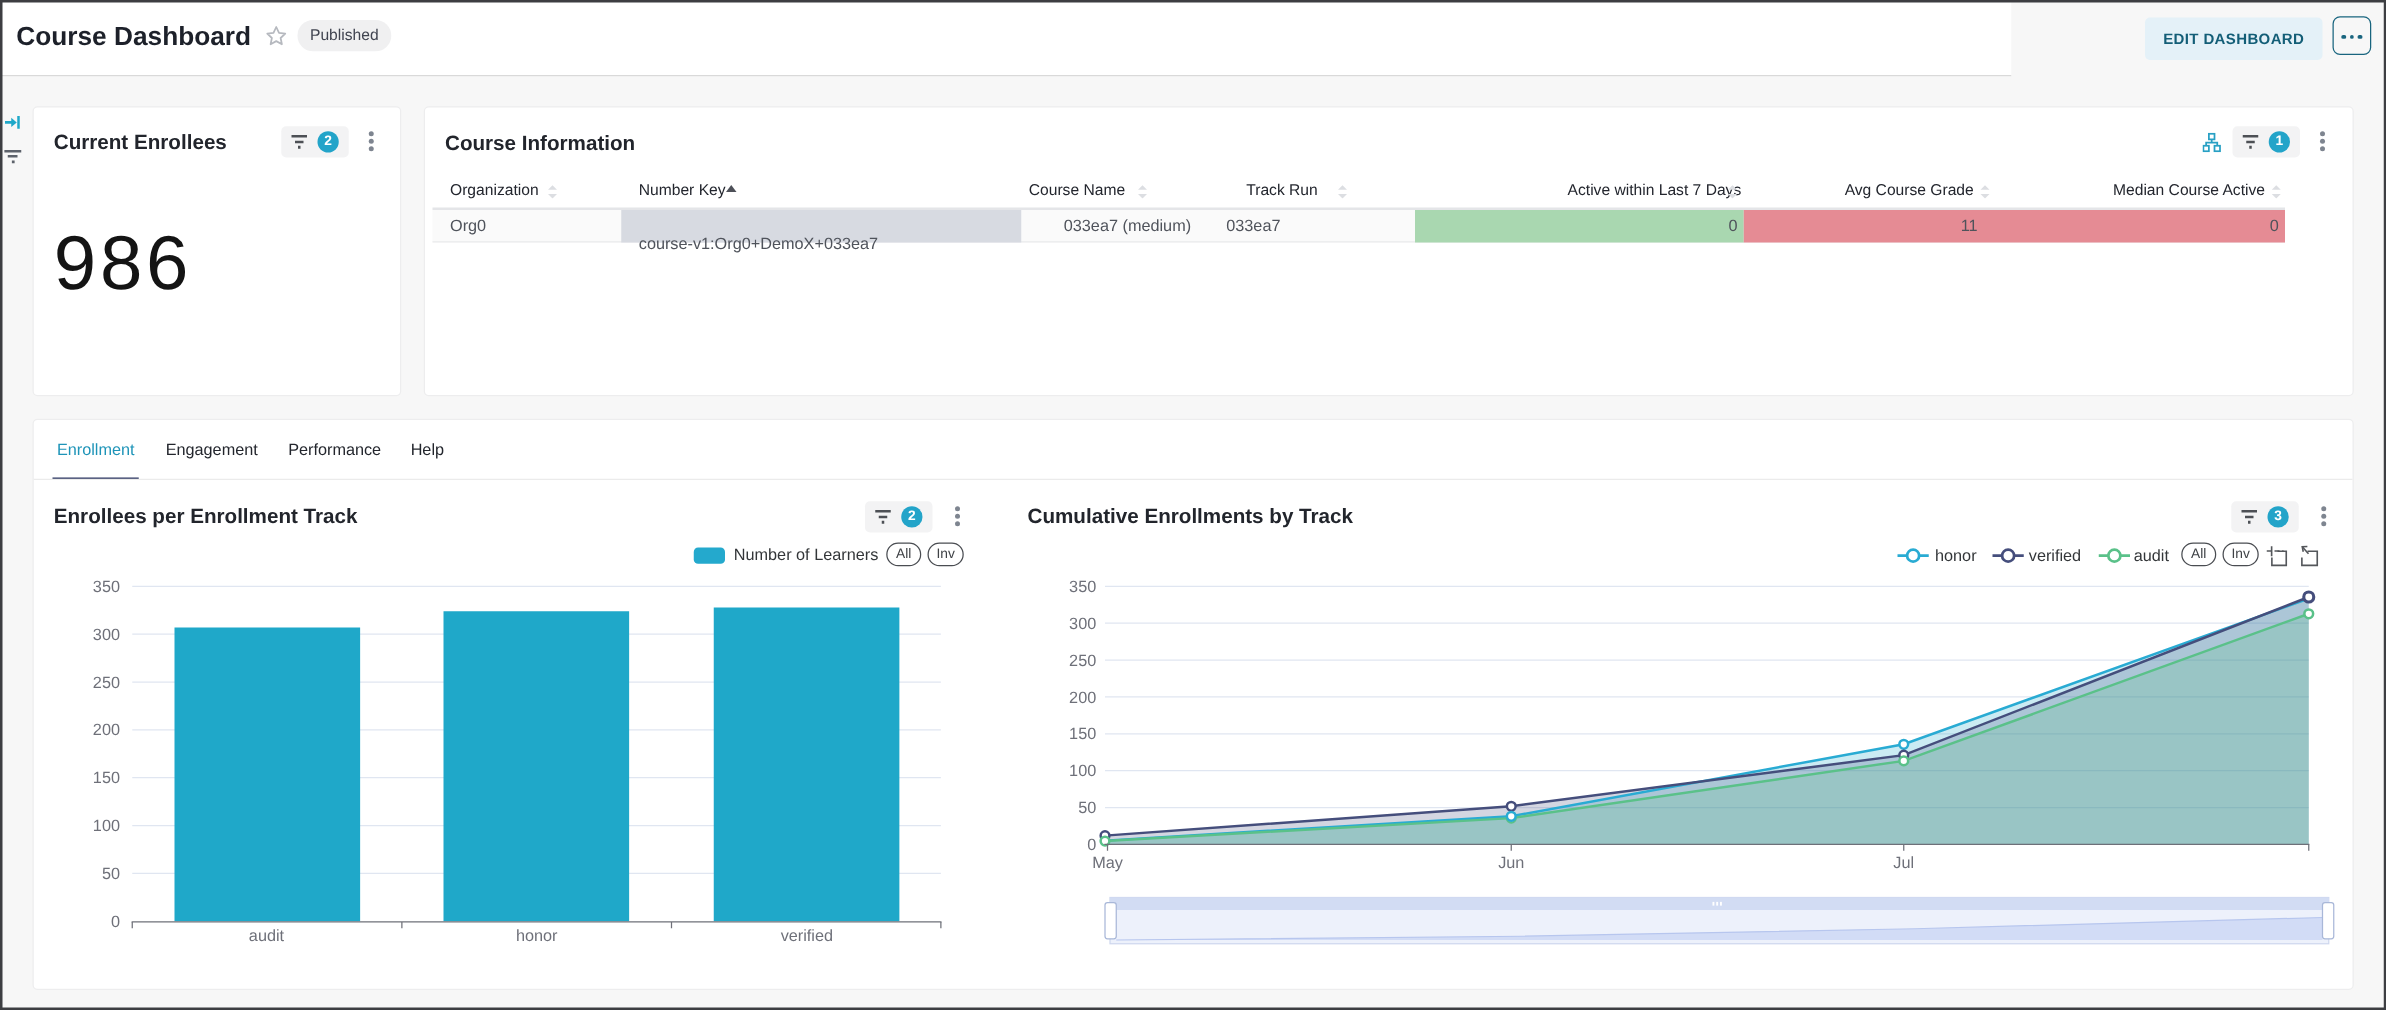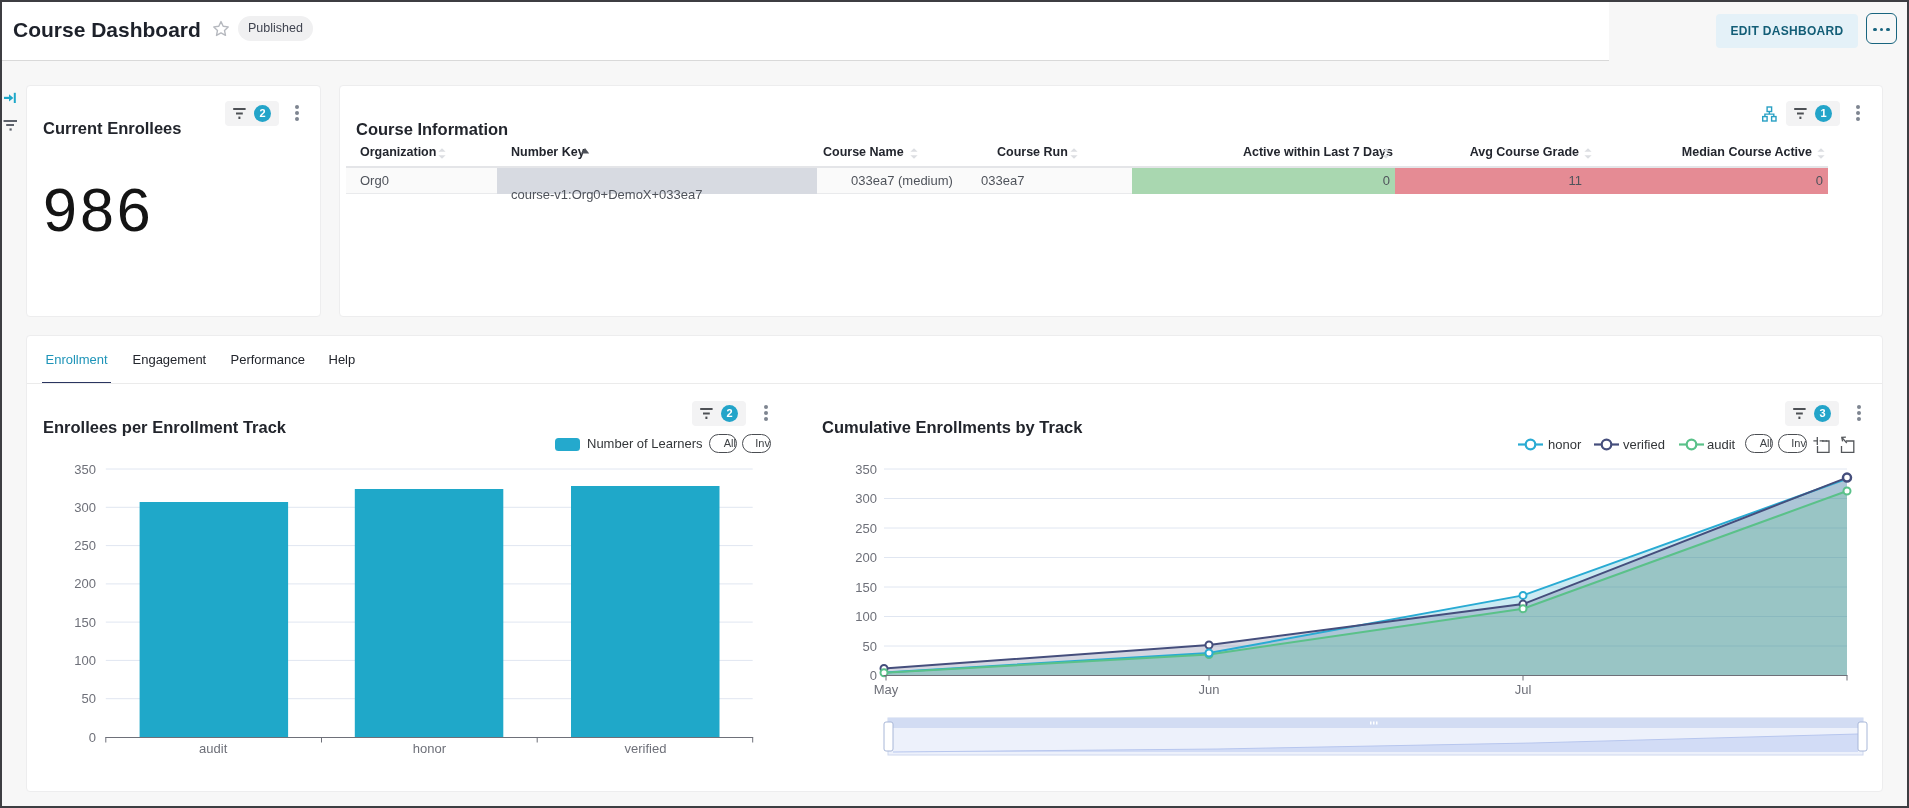--- a/index.html
+++ b/index.html
@@ -9,31 +9,31 @@
 .abs { position:absolute; }
 
 #hdr { position:absolute; left:0; top:0; width:1609px; height:61px; background:#fff; border-bottom:1px solid #d9d9d9; }
 #hdr h1 { position:absolute; left:13px; top:18px; font-size:21px; font-weight:700; color:#1d212a; letter-spacing:0; }
 #pub { position:absolute; left:238px; top:16px; height:25px; line-height:25px; padding:0 10px; background:#f0f0f1; border-radius:13px; font-size:12.5px; color:#404450; }
 #editbtn { position:absolute; left:1716px; top:14px; width:142px; height:34px; background:#e4f1f8; border-radius:4px; color:#135e77; font-size:12px; font-weight:700; letter-spacing:0.3px; text-align:center; line-height:34px; }
 #dotsbtn { position:absolute; left:1866px; top:13px; width:31px; height:31px; border:1.5px solid #19657f; border-radius:6px; }
 #dotsbtn span { position:absolute; top:13.5px; width:3.5px; height:3.5px; border-radius:50%; background:#19657f; }
 
 .card { position:absolute; background:#fff; border-radius:4px; border:1px solid #ededee; }
-.ctitle { position:absolute; font-size:16.5px; font-weight:700; color:#22252c;margin-top:14px; }
+.ctitle { position:absolute; font-size:16.5px; font-weight:700; color:#22252c; }
 .pill { position:absolute; width:54px; height:25px; background:#f3f3f4; border-radius:4px; }
 .badge { position:absolute; left:29px; top:4px; width:17px; height:17px; border-radius:50%; background:#23a4c9; color:#fff; font-size:11px; font-weight:700; text-align:center; line-height:17px; }
 .kebab span { position:absolute; left:0; width:4px; height:4px; border-radius:50%; background:#7e8590; }
 
-.th { position:absolute; font-size:12.5px; font-weight:700; color:#23262e; white-space:nowrap; }
+.th { position:absolute; font-size:12.5px; font-weight:400; color:#23262e; white-space:nowrap; }
 .td { position:absolute; font-size:13px; color:#4f535b; white-space:nowrap; }
 
 .tab { position:absolute; font-size:13px; color:#23262d; }
 
-.lpill { position:absolute; height:19px; border:1px solid #4a4d52; border-radius:9.5px; font-size:11px; color:#3f4246; text-align:right; line-height:17px; }
+.lpill { position:absolute; height:19px; border:1px solid #4a4d52; border-radius:9.5px; font-size:11px; color:#3f4246; text-align:center; line-height:17px; }
 .ltext { position:absolute; font-size:13px; color:#333639; }
 </style>
 </head>
 <body>
 <div id="hdr">
   <h1>Course Dashboard</h1>
   <svg class="abs" style="left:212px;top:20px" width="18" height="18" viewBox="0 0 18 18">
       <path d="M9 1.6 L11.2 6.3 16.2 6.9 12.5 10.4 13.5 15.4 9 12.9 4.5 15.4 5.5 10.4 1.8 6.9 6.8 6.3 Z" fill="none" stroke="#b6b9bf" stroke-width="1.4" stroke-linejoin="round"></path>
     </svg>
   <div id="pub">Published</div>
@@ -99,21 +99,21 @@
 
 <div id="tblrow" class="abs" style="left:346px;top:168px;width:1482px;height:26px;background:#fafafa;border-bottom:1px solid #e9eaec;"></div>
 <div class="abs" style="left:497px;top:168px;width:320px;height:26px;background:#d7dae1;"></div>
 <div class="abs" style="left:1132px;top:168px;width:263px;height:26px;background:#a9d7b0;"></div>
 <div class="abs" style="left:1395px;top:168px;width:433px;height:26px;background:#e58b94;"></div>
 <div class="abs" style="left:346px;top:166px;width:1482px;height:2px;background:#e4e5e8;"></div>
 
 <div class="th" style="left:360px;top:145px;">Organization</div>
 <div class="th" style="left:511px;top:145px;">Number Key</div>
 <div class="th" style="left:823px;top:145px;">Course Name</div>
-<div class="th" style="left:997px;top:145px;">Course Run</div>
+<div class="th" style="left:997px;top:145px;">Track Run</div>
 <div class="th" style="left:1379px;top:145px;transform:translateX(-100%);margin-left:14px;">Active within Last 7 Days</div>
 <div class="th" style="left:1579px;top:145px;transform:translateX(-100%);">Avg Course Grade</div>
 <div class="th" style="left:1812px;top:145px;transform:translateX(-100%);">Median Course Active</div>
 <svg class="abs" style="left:438px;top:148px" width="8" height="11" viewBox="0 0 8 11">
     <path d="M4 0.2 L7.6 3.8 H0.4 Z" fill="#dcdee2"></path>
     <path d="M4 10.8 L0.4 7.2 H7.6 Z" fill="#dcdee2"></path>
   </svg>
 <svg class="abs" style="left:580px;top:147px" width="10" height="8" viewBox="0 0 10 8">
     <path d="M5 1 L9.2 6.5 H0.8 Z" fill="#4d5058"></path>
   </svg>

